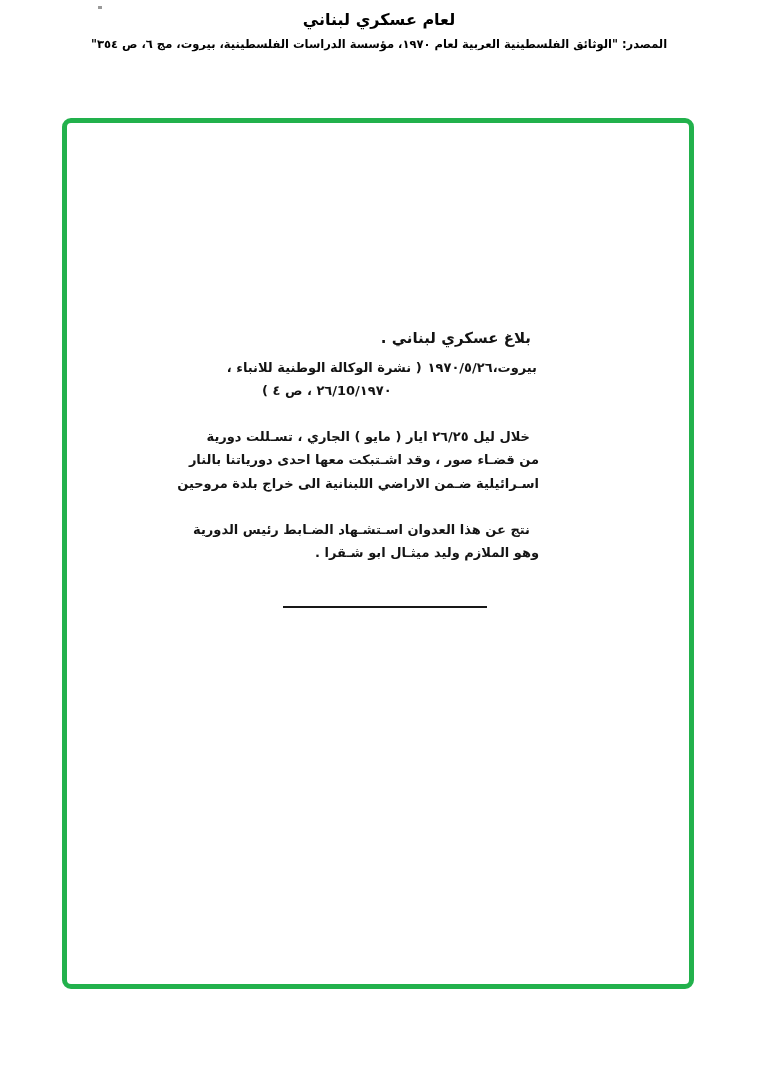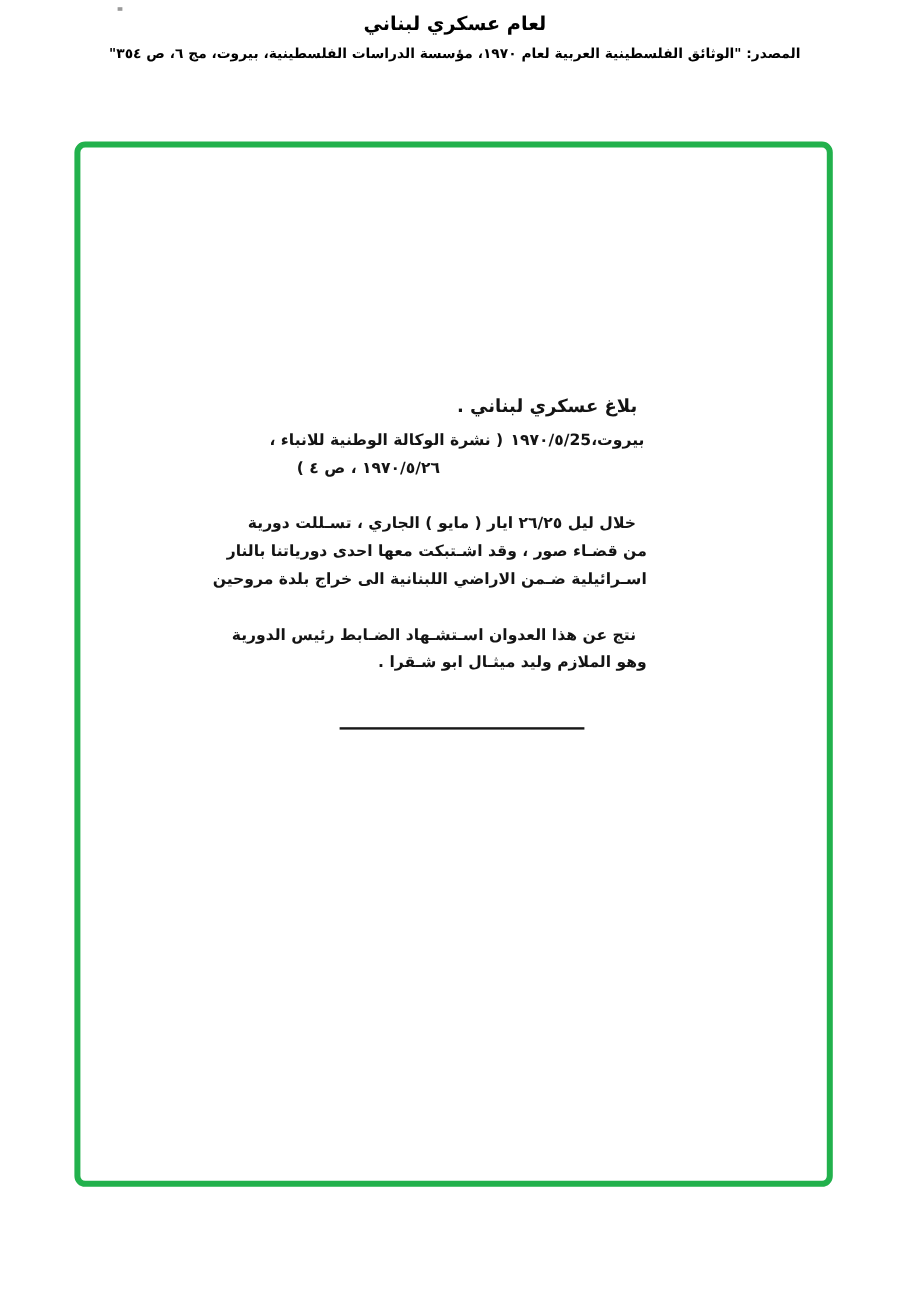--- a/index.html
+++ b/index.html
@@ -16,21 +16,21 @@
     border:5px solid #0369a1;border-radius:9px;background:#ffffff;
   }
   .doc-content{
     position:absolute;top:205px;right:150px;width:318px;direction:rtl;
     color:#141414;font-weight:bold;
   }
   .doc-title{font-size:15px;line-height:20px;text-align:right;padding-left:0;padding-right:8px;margin-bottom:8px;}
   .doc-meta-row{display:flex;gap:6px;align-items:flex-start;font-size:13px;line-height:23px;}
   .dateline{white-space:nowrap;padding-right:2px;}
   .citation{text-align:right;}
-  .citation .cline{white-space:nowrap;text-align:center;}
+  .citation .cline{white-space:nowrap;}
   .citation .cline.cit-indent{padding-right:30px;}
   .doc-body{margin-top:5px;font-size:13px;line-height:23.3px;}
   .doc-body .bline{white-space:nowrap;text-align:justify;text-align-last:justify;}
   .doc-body .bline.pstart{padding-right:9px;margin-top:23px;}
   .doc-body .bline.pend{text-align-last:right;}
   .separator{width:204px;height:2px;background:#181818;margin:42px 52px 0 auto;}
 </style>
 </head>
 <body>
 
@@ -40,24 +40,24 @@
 </div>
 
 <div class="scan-artifact"></div>
 
 <div class="doc-frame" style="border-color: rgb(34, 177, 76);">
   <div class="doc-content">
 
     <div class="doc-title">بلاغ عسكري لبناني .</div>
 
     <div class="doc-meta-row">
-      <div class="dateline">بيروت،١٩٧٠/٥/25</div>
+      <div class="dateline">بيروت،١٩٧٠/٥/٢٦</div>
       <div class="citation">
         <div class="cline">( نشرة الوكالة الوطنية للانباء ،</div>
-        <div class="cline cit-indent">١٩٧٠/٥/٢٦ ، ص ٤ )</div>
+        <div class="cline cit-indent">١٩٧٠/10/٢٦ ، ص ٤ )</div>
       </div>
     </div>
 
     <div class="doc-body">
       <div class="bline pstart">خلال ليل ٢٦/٢٥ ايار ( مايو ) الجاري ، تسـللت دورية</div>
       <div class="bline">من قضـاء صور ، وقد اشـتبكت معها احدى دورياتنا بالنار</div>
       <div class="bline">اسـرائيلية ضـمن الاراضي اللبنانية الى خراج بلدة مروحين</div>
       <div class="bline pstart">نتج عن هذا العدوان اسـتشـهاد الضـابط رئيس الدورية</div>
       <div class="bline pend">وهو الملازم وليد ميثـال ابو شـقرا .</div>
     </div>

